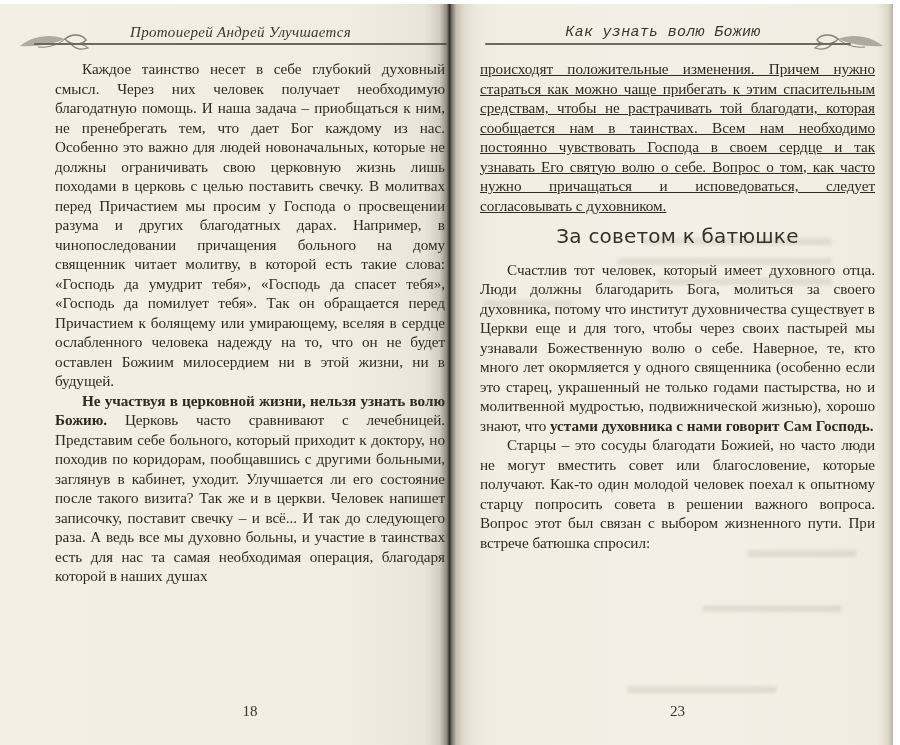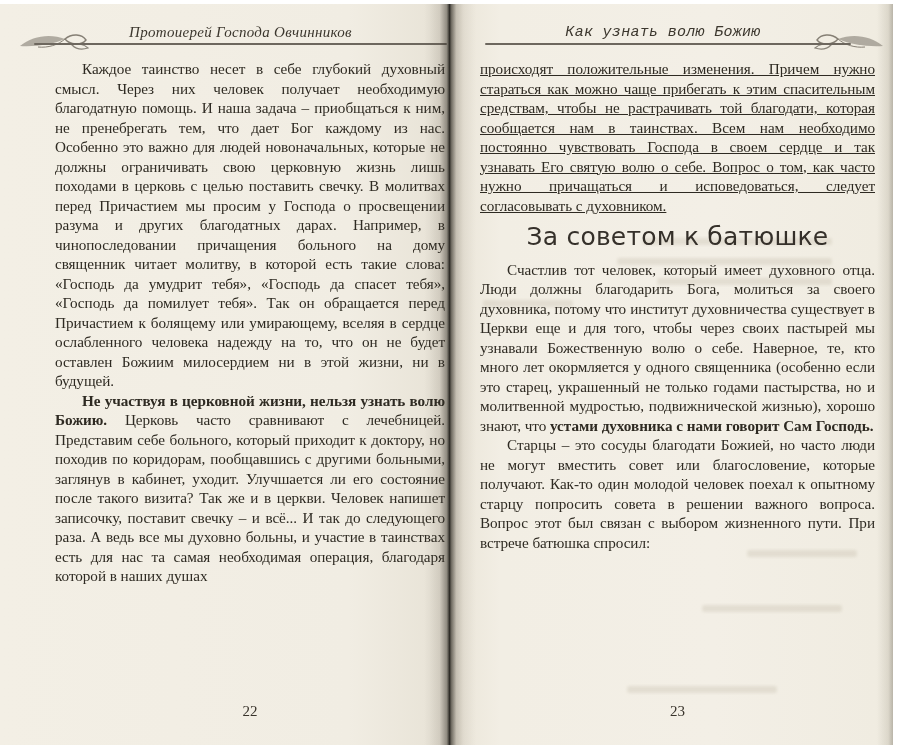--- a/index.html
+++ b/index.html
@@ -76,21 +76,21 @@
   .page.right .text-col { left: 33px; width: 395px; }
   .text-col p { margin: 0; text-indent: 27px; }
   .text-col p.noindent { text-indent: 0; text-decoration: underline; }
   .text-col b { font-weight: bold; }
   .section-heading {
     margin: 12px 0 13px 0;
     text-align: center;
     text-indent: 0;
     font-family: "DejaVu Sans", sans-serif;
     font-weight: normal;
-    font-size: 25px;
+    font-size: 20px;
     color: #35302a;
     letter-spacing: 0.2px;
   }
   .pagenum {
     position: absolute; top: 699px;
     text-align: center;
     font-size: 15px;
     color: #38332b;
   }
   .page.left  .pagenum { left: 55px; width: 390px; }
@@ -113,29 +113,29 @@
 
     <section class="page left">
       <header class="running-head">
         <svg class="flourish" viewBox="0 0 74 24" aria-hidden="true">
           <path d="M2 15 C 14 5, 32 2, 47 8 C 36 13, 18 16, 2 15 Z" fill="#9a948a" opacity="0.75"></path>
           <path d="M47 8 C 54 2, 64 3, 68 9 C 63 15, 52 14, 47 8 Z" fill="none" stroke="#857f74" stroke-width="1.4"></path>
           <path d="M47 8 C 40 14, 30 17, 20 16" fill="none" stroke="#857f74" stroke-width="1"></path>
           <path d="M54 14 C 58 18, 64 19, 70 17 C 66 13, 59 12, 54 14 Z" fill="none" stroke="#8a857b" stroke-width="1.2"></path>
         </svg>
         <div class="head-rule"></div>
-        <div class="head-title">Протоиерей Господа Овчинников</div>
+        <div class="head-title">Протоиерей Андрей Улучшается</div>
       </header>
 
       <div class="text-col">
         <p><span>Каждое таинство несет в себе глубокий духовный смысл. Через них человек получает необходимую благодатную помощь. И наша задача – приобщаться к ним, не пренебрегать тем, что дает Бог каждому из нас. Особенно это важно для людей новоначальных, которые не должны ограничивать свою церковную жизнь лишь походами в церковь с целью поставить свечку. В молитвах перед Причастием мы просим у Господа о просвещении разума и других благодатных дарах. Например, в чинопоследовании причащения больного на дому священник читает молитву, в которой есть такие слова: «Господь да умудрит тебя», «Господь да спасет тебя», «Господь да помилует тебя». Так он обращается перед Причастием к болящему или умирающему, вселяя в сердце ослабленного человека надежду на то, что он не будет оставлен Божиим милосердием ни в этой жизни, ни в будущей.</span></p>
         <p><b>Не участвуя в церковной жизни, нельзя узнать волю Божию.</b><span> Церковь часто сравнивают с лечебницей. Представим себе больного, который приходит к доктору, но походив по коридорам, пообщавшись с другими больными, заглянув в кабинет, уходит. Улучшается ли его состояние после такого визита? Так же и в церкви. Человек напишет записочку, поставит свечку – и всё... И так до следующего раза. А ведь все мы духовно больны, и участие в таинствах есть для нас та самая необходимая операция, благодаря которой в наших душах</span></p>
       </div>
 
-      <div class="pagenum">22</div>
+      <div class="pagenum">18</div>
     </section>
 
     <section class="page right">
       <header class="running-head">
         <svg class="flourish" viewBox="0 0 74 24" aria-hidden="true">
           <path d="M2 15 C 14 5, 32 2, 47 8 C 36 13, 18 16, 2 15 Z" fill="#9a948a" opacity="0.75"></path>
           <path d="M47 8 C 54 2, 64 3, 68 9 C 63 15, 52 14, 47 8 Z" fill="none" stroke="#857f74" stroke-width="1.4"></path>
           <path d="M47 8 C 40 14, 30 17, 20 16" fill="none" stroke="#857f74" stroke-width="1"></path>
           <path d="M54 14 C 58 18, 64 19, 70 17 C 66 13, 59 12, 54 14 Z" fill="none" stroke="#8a857b" stroke-width="1.2"></path>
         </svg>

